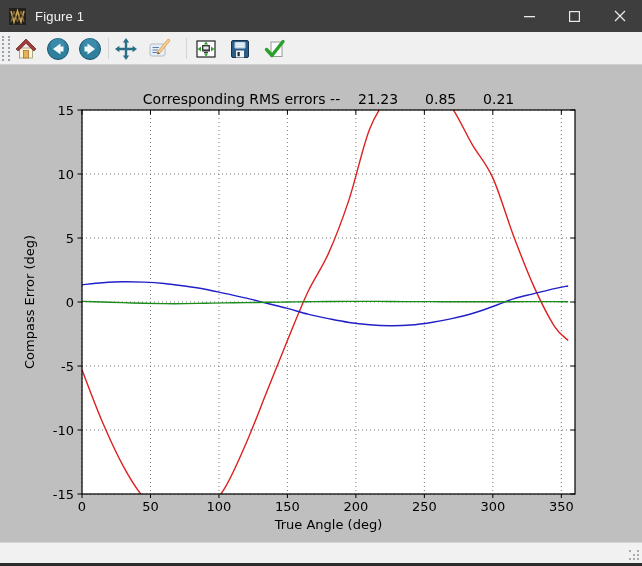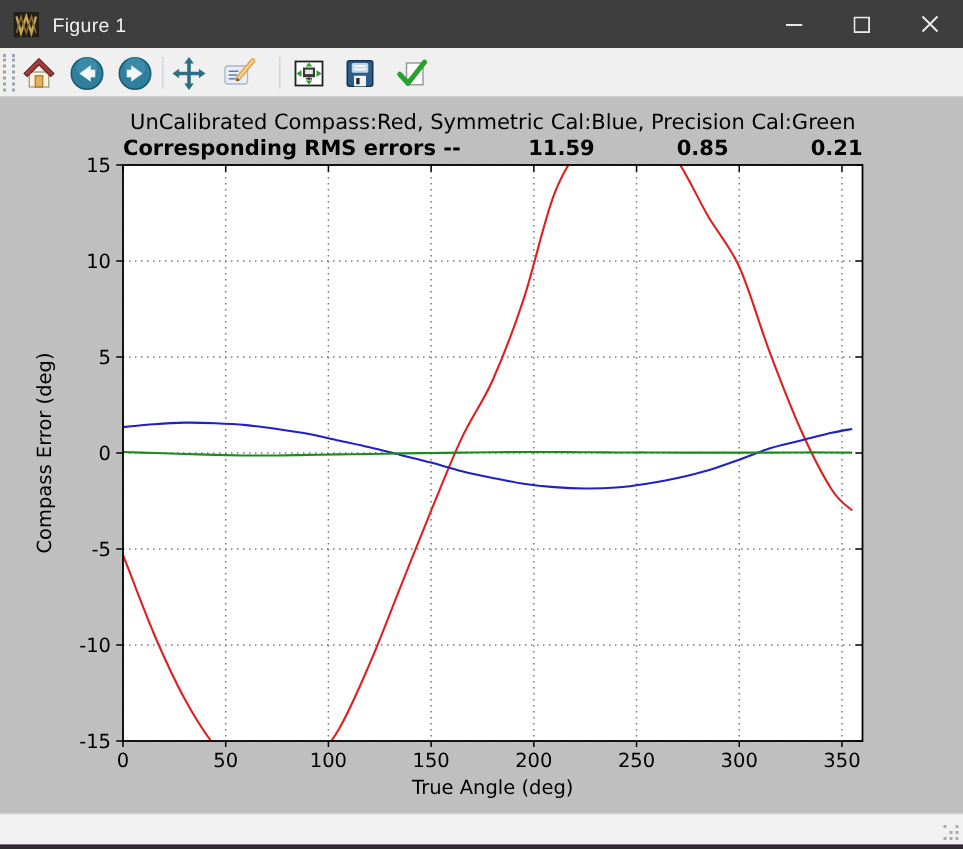--- a/index.html
+++ b/index.html
@@ -18,21 +18,21 @@
   #toolbar-grip{position:absolute;left:2px;top:4px;width:4px;height:25px;
                 border-left:2px dotted #9aa3ab;border-right:2px dotted #9aa3ab;}
   .tbtn{position:absolute;top:3px;width:28px;height:28px;display:flex;align-items:center;
         justify-content:center;border-radius:3px;}
   .tsep{position:absolute;top:6px;width:1px;height:21px;background:#d4d4d4;}
   
   #canvas{position:absolute;left:0;top:65px;width:642px;height:477px;background:#bfbfbf;}
   #fig-title1{position:absolute;left:82px;top:9px;width:493px;text-align:center;
               font-family:"DejaVu Sans",sans-serif;font-size:14px;color:#000;white-space:nowrap;}
   #fig-title2{position:absolute;left:82px;top:26px;width:493px;display:flex;
-              justify-content:space-between;font-family:"DejaVu Sans",sans-serif;font-size:14px;color:#000;font-weight:bold;}
+              justify-content:center;font-family:"DejaVu Sans",sans-serif;font-size:14px;color:#000;}
   #fig-title2 .num{display:inline-block;width:58px;text-align:right;}
   #plot-svg{position:absolute;left:0;top:0;width:642px;height:477px;}
   
   #statusbar{position:absolute;left:0;top:542px;width:642px;height:21px;background:#f1f1f1;
              border-top:1px solid #d6d6d6;box-sizing:border-box;}
   #resize-grip{position:absolute;right:3px;bottom:3px;width:2px;height:2px;background:#ababab;
                box-shadow:8px 0 #ababab,4px 4px #ababab,8px 4px #ababab,0 8px #ababab,
                           4px 8px #ababab,8px 8px #ababab;transform:translate(-8px,-8px);}
   #bottom-edge{position:absolute;left:0;top:563px;width:642px;height:3px;background:#2c2c2c;}
 </style>
@@ -214,24 +214,23 @@
         <line x1="77.5" y1="429" x2="82" y2="429" stroke="#000" stroke-width="1"></line>
         <line x1="570.5" y1="429" x2="575" y2="429" stroke="#000" stroke-width="1"></line>
         <text x="74" y="433.5" text-anchor="end" fill="#000" font-family="&quot;DejaVu Sans&quot;,sans-serif" font-size="13px">-15</text>
         <path d="M82 304.84C85.42333333333333 313.58666666666664,95.69333333333334 341.32,102.54 357.32C109.38666666666667 373.32,116.23166666666667 388.25333333333333,123.08 400.84C129.92833333333334 413.4266666666666,136.78166666666667 424.3066666666666,143.63 432.84C150.47833333333332 441.37333333333333,157.32333333333332 447.9866666666667,164.17 452.04C171.01666666666665 456.09333333333336,177.86333333333334 458.0133333333334,184.71 457.16C191.55666666666667 456.3066666666667,198.40333333333334 452.8933333333334,205.25 446.92C212.09666666666666 440.94666666666666,218.94333333333333 432.84,225.79 421.32C232.63666666666666 409.8,239.48166666666668 393.5866666666667,246.33 377.8C253.17833333333334 362.0133333333333,260.03166666666664 343.6666666666667,266.88 326.6C273.72833333333335 309.53333333333336,280.5733333333334 292.03999999999996,287.42 275.4C294.26666666666665 258.76,301.11333333333334 241.26666666666665,307.96 226.76C314.8066666666666 212.25333333333333,321.6533333333333 203.72000000000003,328.5 188.36C335.3466666666667 173,342.1933333333334 155.29333333333332,349.04 134.6C355.88666666666666 113.90666666666667,362.7316666666667 81.69333333333333,369.58 64.2C376.4283333333333 46.70666666666667,383.28166666666664 37.96,390.13 29.64C396.97833333333335 21.32,403.8233333333334 15.773333333333333,410.67 14.28C417.51666666666665 12.786666666666665,424.36333333333334 15.986666666666668,431.21 20.68C438.0566666666666 25.37333333333333,444.9033333333333 32.626666666666665,451.75 42.44C458.5966666666667 52.25333333333333,465.4433333333334 67.82666666666667,472.29 79.56C479.13666666666666 91.29333333333334,485.9816666666667 97.69333333333334,492.83 112.84C499.6783333333333 127.98666666666666,506.53166666666664 152.30666666666667,513.38 170.44C520.2283333333334 188.57333333333332,527.0733333333333 206.4933333333333,533.92 221.64C540.7666666666667 236.78666666666666,548.755 252.35999999999999,554.46 261.32C560.1650000000001 270.28,565.8683333333333 273.0533333333333,568.15 275.4" fill="none" stroke="#dd2020" stroke-width="1.4" clip-path="url(#pc)"></path>
         <path d="M82 219.72C85.42333333333333 219.4,95.69333333333334 218.29000000000002,102.54 217.8C109.38666666666667 217.31,116.23166666666667 216.88666666666666,123.08 216.78C129.92833333333334 216.67333333333335,136.78166666666667 216.88333333333333,143.63 217.16C150.47833333333332 217.43666666666667,157.32333333333332 217.8,164.17 218.44C171.01666666666665 219.07999999999998,177.86333333333334 220.04,184.71 221C191.55666666666667 221.96,198.40333333333334 222.92,205.25 224.2C212.09666666666666 225.48,218.94333333333333 227.18666666666667,225.79 228.68C232.63666666666666 230.17333333333335,239.48166666666668 231.56,246.33 233.16C253.17833333333334 234.76,260.03166666666664 236.57333333333332,266.88 238.28C273.72833333333335 239.98666666666668,280.5733333333334 241.58666666666667,287.42 243.4C294.26666666666665 245.21333333333334,301.11333333333334 247.45333333333332,307.96 249.16C314.8066666666666 250.86666666666667,321.6533333333333 252.25333333333333,328.5 253.64C335.3466666666667 255.02666666666664,342.1933333333334 256.4566666666667,349.04 257.48C355.88666666666666 258.50333333333333,362.7316666666667 259.24666666666667,369.58 259.78C376.4283333333333 260.3133333333333,383.28166666666664 260.63666666666666,390.13 260.68C396.97833333333335 260.72333333333336,403.8233333333334 260.5733333333334,410.67 260.04C417.51666666666665 259.50666666666666,424.36333333333334 258.5466666666667,431.21 257.48C438.0566666666666 256.41333333333336,444.9033333333333 255.13333333333333,451.75 253.64C458.5966666666667 252.14666666666665,465.4433333333334 250.54666666666668,472.29 248.52C479.13666666666666 246.49333333333334,485.9816666666667 243.93333333333334,492.83 241.48C499.6783333333333 239.02666666666664,506.53166666666664 235.93333333333334,513.38 233.8C520.2283333333334 231.66666666666669,527.0733333333333 230.38666666666668,533.92 228.68C540.7666666666667 226.97333333333333,548.755 224.84,554.46 223.56C560.1650000000001 222.28,565.8683333333333 221.42666666666668,568.15 221" fill="none" stroke="#2020c8" stroke-width="1.4" clip-path="url(#pc)"></path>
         <path d="M82 236.36C85.42333333333333 236.46666666666667,95.69333333333334 236.78666666666666,102.54 237C109.38666666666667 237.21333333333334,116.23166666666667 237.42666666666665,123.08 237.64C129.92833333333334 237.85333333333332,136.78166666666667 238.11,143.63 238.28C150.47833333333332 238.45,157.32333333333332 238.59666666666666,164.17 238.66C171.01666666666665 238.72333333333333,177.86333333333334 238.72333333333333,184.71 238.66C191.55666666666667 238.59666666666666,198.40333333333334 238.40666666666667,205.25 238.28C212.09666666666666 238.15333333333334,218.94333333333333 238.00666666666666,225.79 237.9C232.63666666666666 237.79333333333335,239.48166666666668 237.74666666666667,246.33 237.64C253.17833333333334 237.5333333333333,260.03166666666664 237.36666666666665,266.88 237.26C273.72833333333335 237.15333333333334,280.5733333333334 237.08666666666667,287.42 237C294.26666666666665 236.91333333333333,301.11333333333334 236.82500000000002,307.96 236.74C314.8066666666666 236.655,321.6533333333333 236.55333333333334,328.5 236.49C335.3466666666667 236.42666666666668,342.1933333333334 236.3816666666667,349.04 236.36C355.88666666666666 236.33833333333334,362.7316666666667 236.33833333333334,369.58 236.36C376.4283333333333 236.3816666666667,383.28166666666664 236.4466666666667,390.13 236.49C396.97833333333335 236.53333333333333,403.8233333333334 236.59833333333333,410.67 236.62C417.51666666666665 236.64166666666668,424.36333333333334 236.6,431.21 236.62C438.0566666666666 236.64000000000001,444.9033333333333 236.72,451.75 236.74C458.5966666666667 236.76000000000002,465.4433333333334 236.74,472.29 236.74C479.13666666666666 236.74,485.9816666666667 236.74,492.83 236.74C499.6783333333333 236.74,506.53166666666664 236.76000000000002,513.38 236.74C520.2283333333334 236.72,527.0733333333333 236.64000000000001,533.92 236.62C540.7666666666667 236.6,548.755 236.6,554.46 236.62C560.1650000000001 236.64000000000001,565.8683333333333 236.72,568.15 236.74" fill="none" stroke="#1a8c1a" stroke-width="1.4" clip-path="url(#pc)"></path>
         <rect x="82" y="45" width="493" height="384" fill="none" stroke="#000" stroke-width="1.2"></rect>
         <text x="328.5" y="464" text-anchor="middle" fill="#000" font-family="&quot;DejaVu Sans&quot;,sans-serif" font-size="13px">True Angle (deg)</text>
         <text x="34" y="237" text-anchor="middle" fill="#000" font-family="&quot;DejaVu Sans&quot;,sans-serif" font-size="13px" transform="rotate(-90 34 237)">Compass Error (deg)</text>
       </svg>
-    <div id="fig-title1">UnCalibrated Compass:Red, Symmetric Cal:Blue, Precision Cal:Green</div>
     <div id="fig-title2">
       <span>Corresponding RMS errors --</span>
-      <span class="num">11.59</span>
+      <span class="num">21.23</span>
       <span class="num">0.85</span>
       <span class="num">0.21</span>
     </div>
   </div>
 
   <div id="statusbar">
     <div id="resize-grip"></div>
   </div>
   <div id="bottom-edge"></div>
 

